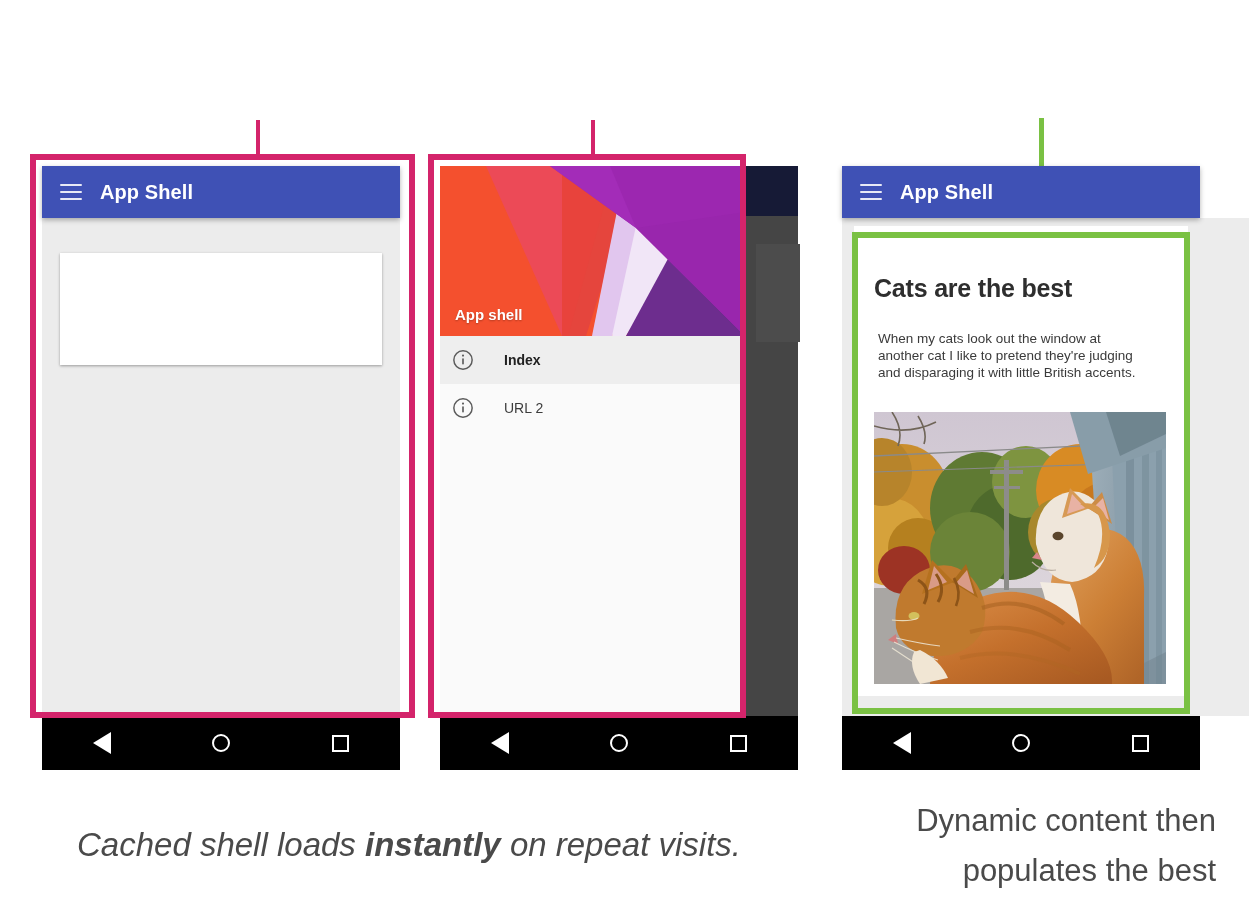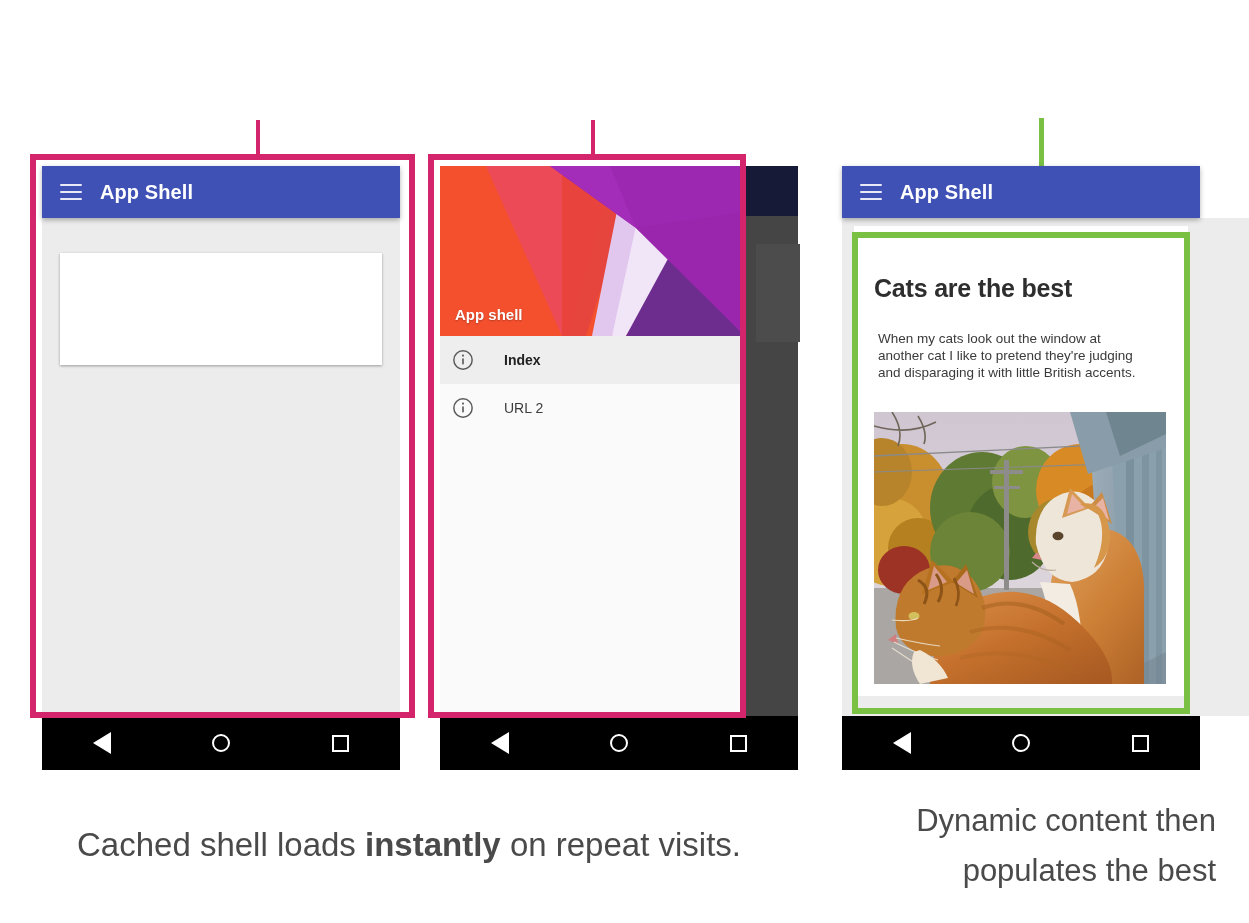--- a/index.html
+++ b/index.html
@@ -219,20 +219,21 @@
   .caption {
     position: absolute;
     color: #4a4a4a;
     font-weight: 400;
   }
   #caption-left {
     left: 0; top: 824px; width: 818px;
     text-align: center;
     font-size: 33px;
     line-height: 42px;
+    font-style: italic;
   }
   #caption-left b { font-weight: 700; }
   #caption-right {
     left: 828px; top: 796px; width: 388px;
     text-align: right;
     font-size: 31px;
     line-height: 50px;
   }
 </style>
 </head>

